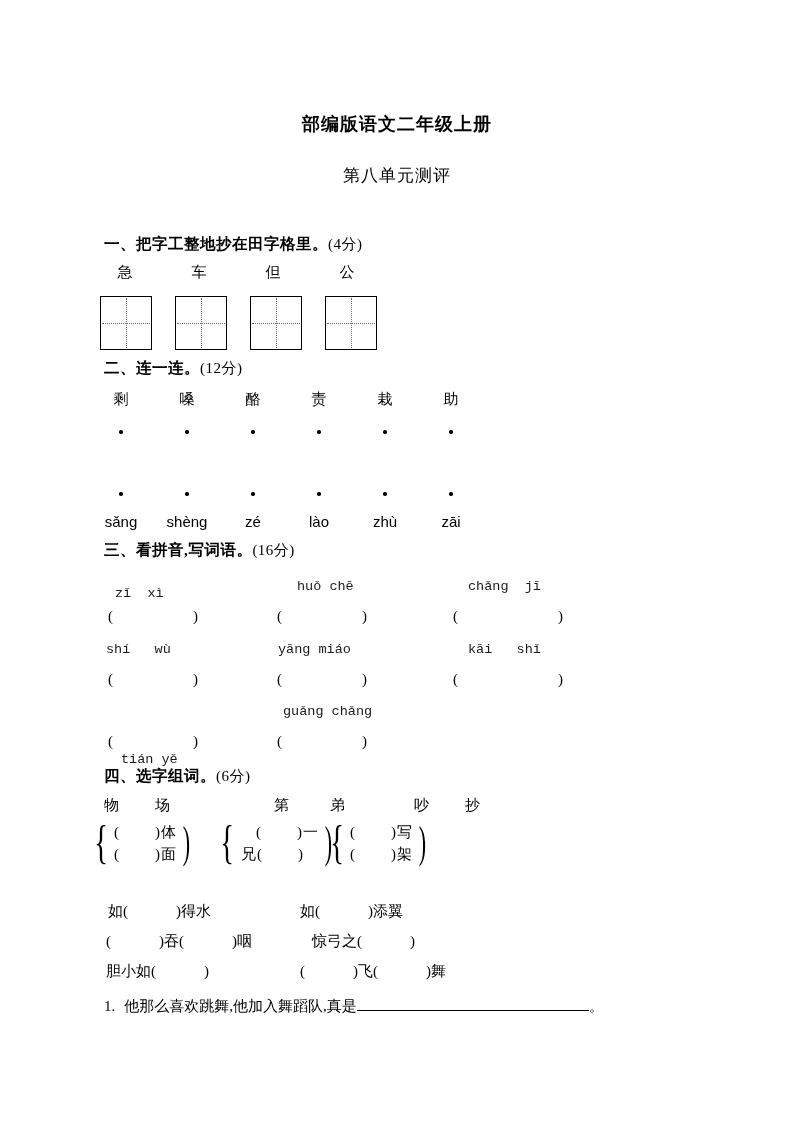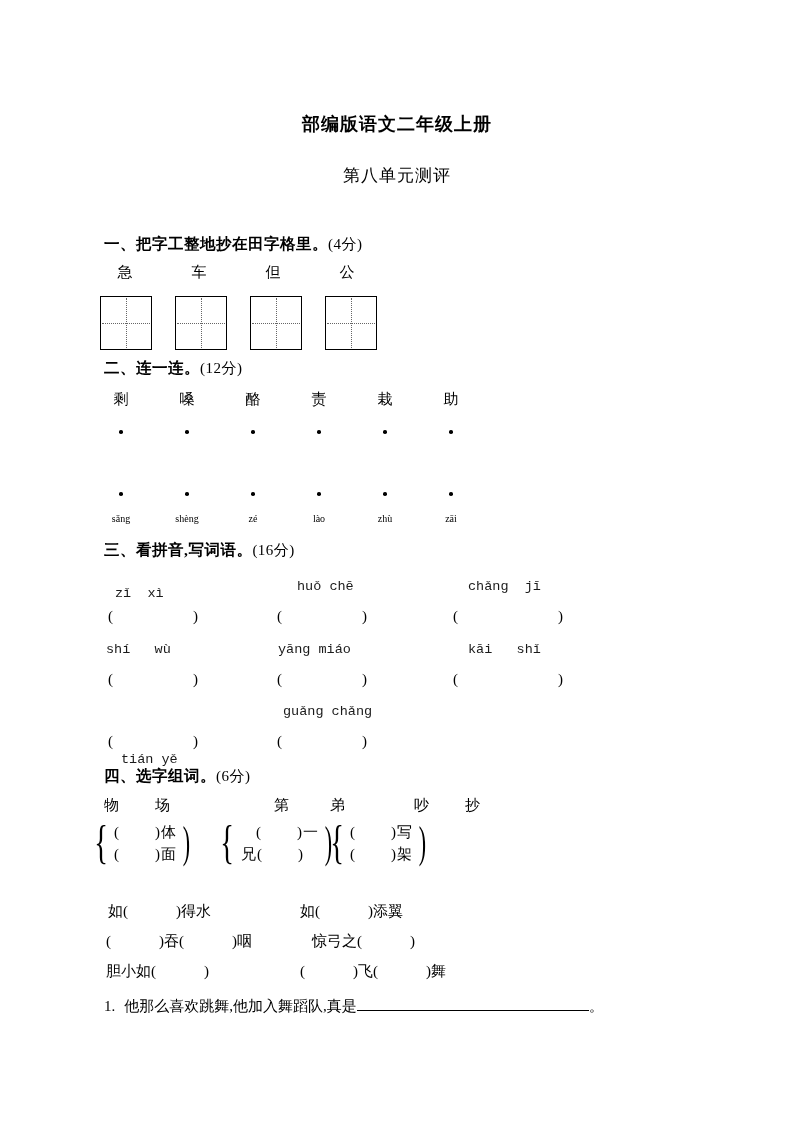--- a/index.html
+++ b/index.html
@@ -15,21 +15,21 @@
   .score{font-weight:normal;font-size:15px;}
   .cells{display:flex;}
   .cell50{width:50px;margin-right:24px;text-align:center;font-size:15px;}
   .cell66{width:66px;text-align:center;font-size:15px;}
   .tzg{position:relative;width:50px;height:52px;border:1.4px solid #000;margin-right:23px;background:#fff;}
   .tzg::before{content:"";position:absolute;left:50%;top:1px;bottom:1px;border-left:1px dotted #666;}
   .tzg::after{content:"";position:absolute;top:50%;left:1px;right:1px;border-top:1px dotted #666;}
   .dotcell{width:66px;display:flex;justify-content:center;}
   .dot{width:3.5px;height:3.5px;border-radius:50%;background:#000;margin-top:4px;}
   .py{font-family:"Liberation Mono","DejaVu Sans Mono",monospace;font-size:13.5px;white-space:pre;color:#1a1a1a;}
-  .pycell{font-family:Liberation Serif, serif;font-size:10px;}
+  .pycell{font-family:Liberation Sans, sans-serif;font-size:15px;}
   .blank{display:inline-flex;justify-content:space-between;font-size:15px;}
   .blank3{width:90px;}
   .blank3w{width:110px;}
   .blank4{width:46px;}
   .blank5{width:58px;}
   .zh{font-size:15px;white-space:nowrap;}
   .s5row{display:flex;align-items:baseline;font-size:15px;white-space:nowrap;}
   .group{display:flex;align-items:center;}
   .brace{font-size:46px;font-weight:400;transform:scaleX(0.62);transform-origin:center;line-height:46px;}
   .endparen{font-size:44px;font-weight:400;transform:scaleX(0.5);transform-origin:center;line-height:44px;}

